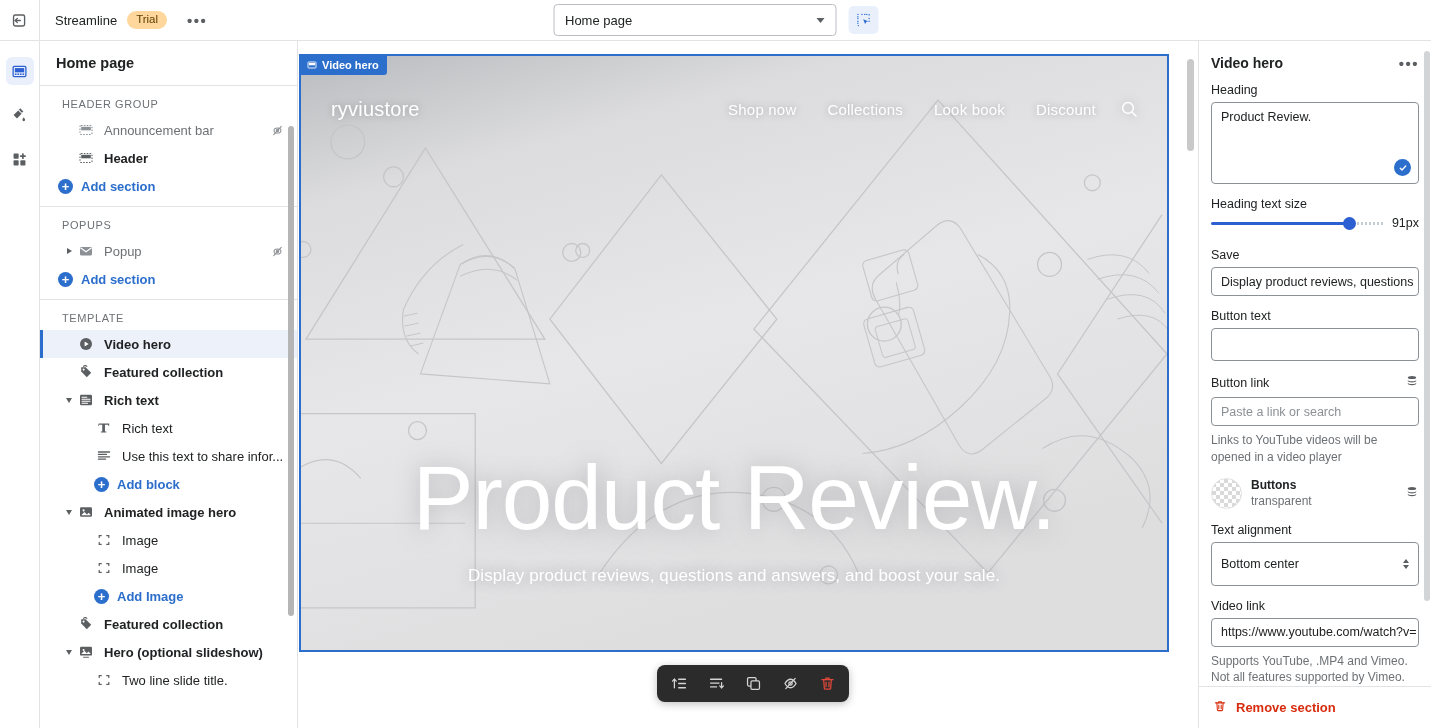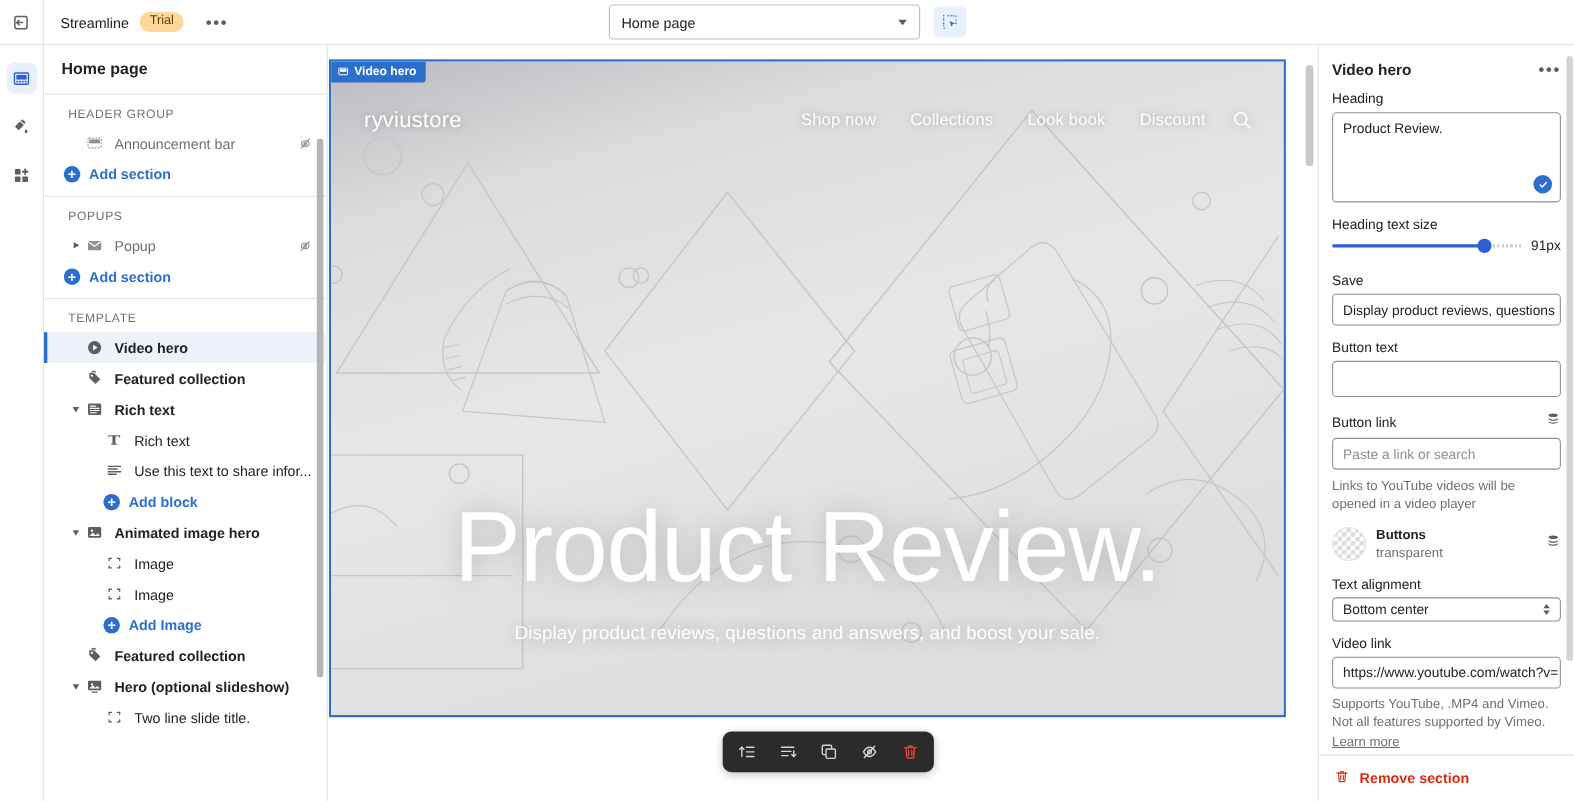--- a/index.html
+++ b/index.html
@@ -235,21 +235,21 @@
       linear-gradient(45deg, #d9d9d9 25%, transparent 25%, transparent 75%, #d9d9d9 75%),
       linear-gradient(45deg, #d9d9d9 25%, transparent 25%, transparent 75%, #d9d9d9 75%);
     background-size: 8px 8px;
     background-position: 0 0, 4px 4px;
     background-color: #fff;
   }
   .swatch-texts { flex: 1 1 auto; line-height: 1.32; }
   .swatch-name { font-size: 12px; font-weight: 600; color: #202223; }
   .swatch-sub { font-size: 12px; color: #6d7175; }
   .select-box {
-    border: 1px solid #8c9196; border-radius: 4px; height: 22px; background: #fff;
+    border: 1px solid #8c9196; border-radius: 4px; height: 44px; background: #fff;
     padding: 0 9px; font-size: 12.5px; color: #202223;
     display: flex; align-items: center; justify-content: space-between; cursor: pointer;
   }
   .stepper-arrows { display: flex; flex-direction: column; align-items: center; gap: 2px; }
   .link-inline { color: #6d7175; font-size: 12px; text-decoration: underline; cursor: pointer; display: inline-block; margin-top: 2px; }
   .rp-footer {
     border-top: 1px solid #e1e3e5; padding: 12px 14px; flex: 0 0 auto;
   }
   .remove-section {
     display: flex; align-items: center; gap: 9px; color: #d72c0d;
@@ -342,20 +342,30 @@
               <span class="sb-label muted">Announcement bar</span>
               <span class="sb-eye">
                 <svg width="15" height="15" viewBox="0 0 20 20">
                   <g fill="none" stroke="#8c9196" stroke-width="1.4" stroke-linecap="round">
                     <ellipse cx="10" cy="10" rx="4.6" ry="3.4"></ellipse>
                     <circle cx="10" cy="10" r="1.6"></circle>
                     <path d="M5 15.5L15 4.5"></path>
                   </g>
                 </svg>
               </span>
+            </div>
+            <div class="sb-row indent1">
+              <span class="sb-caret"></span>
+              <span class="sb-icon">
+                <svg width="16" height="16" viewBox="0 0 20 20">
+                  <rect x="2.5" y="4.5" width="15" height="11" rx="1.2" fill="none" stroke="#5c5f62" stroke-width="1.3" stroke-dasharray="2 1.6"></rect>
+                  <rect x="4" y="6" width="12" height="4.4" fill="#5c5f62"></rect>
+                </svg>
+              </span>
+              <span class="sb-label bold">Header</span>
             </div>
             <div class="sb-row addrow">
               <span class="plus-circle" style="margin-right: 8px;">+</span>
               <span class="sb-label sb-add">Add section</span>
             </div>
           </div>
           <div class="sb-group">
             <div class="sb-group-label">POPUPS</div>
             <div class="sb-row indent1">
               <span class="sb-caret">

